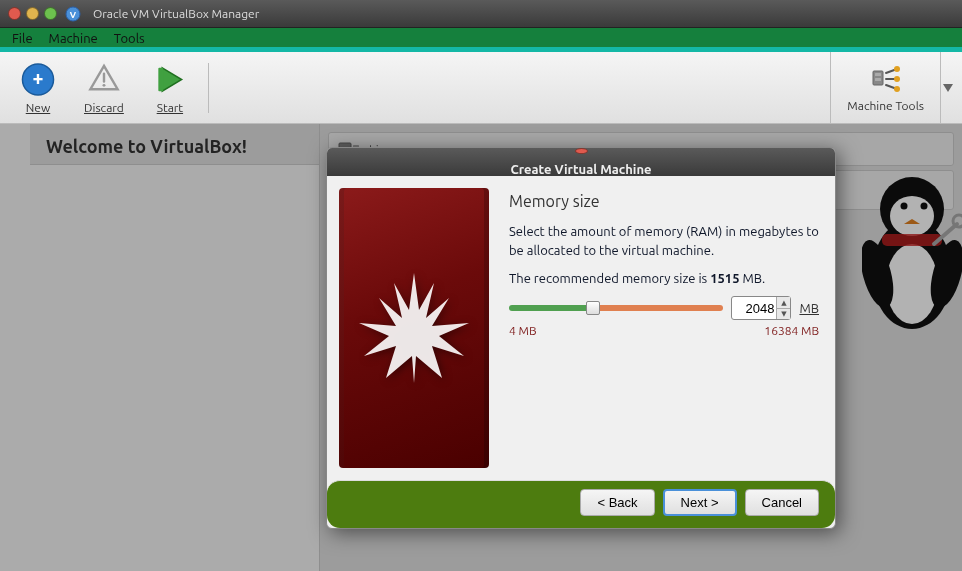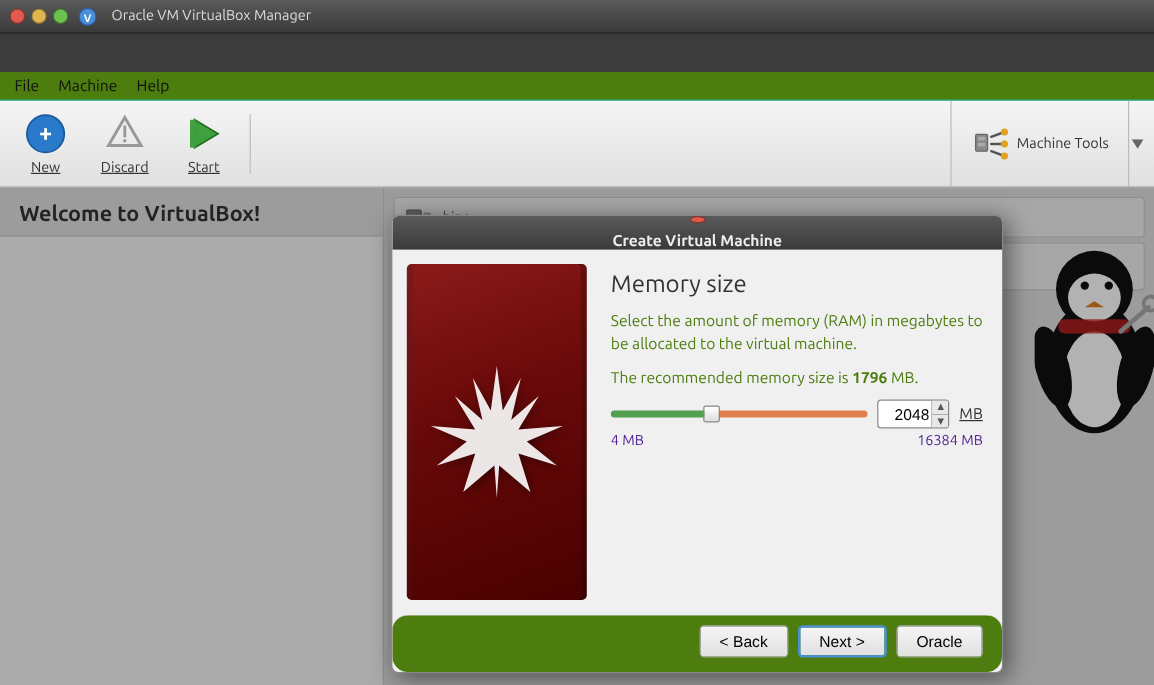--- a/index.html
+++ b/index.html
@@ -39,27 +39,26 @@
     .win-min { background: #e0b44e; }
     .win-max { background: #6dc14e; }
     .title-text {
       color: #ddd;
       font-size: 12px;
       margin-left: 4px;
     }
 
     
     .menu-bar {
-      background: #4d7c0f;
+      background: #15803d;
       height: 24px;
       display: flex;
       align-items: center;
       padding: 0 4px;
-      border-bottom: 1px solid #14b8a6;
-      margin-top: 32px;
+      border-bottom: 5px solid #14b8a6;
     }
     .menu-item {
       padding: 2px 8px;
       font-size: 13px;
       color: #111;
       cursor: pointer;
       border-radius: 3px;
     }
 
     
@@ -98,21 +97,21 @@
 
     
     .toolbar-right {
       margin-left: auto;
       display: flex;
       align-items: center;
       height: 100%;
     }
     .toolbar-right-btn {
       display: flex;
-      flex-direction: row;
+      flex-direction: column;
       align-items: center;
       justify-content: center;
       padding: 4px 16px;
       height: 100%;
       cursor: pointer;
       border-left: 1px solid #bbb;
       gap: 4px;
       min-width: 90px;
     }
     .toolbar-right-btn .label {
@@ -147,20 +146,21 @@
       position: relative;
       overflow: hidden;
     }
     .welcome-text {
       padding: 12px 16px 8px;
       font-size: 18px;
       color: #333;
       font-weight: bold;
       background: #e0e0e0;
       border-bottom: 1px solid #ccc;
+      margin-left: 30px;
     }
 
     
     .dialog-overlay {
       position: absolute;
       top: 0;
       left: 0;
       right: 0;
       bottom: 0;
       background: rgba(0,0,0,0.3);
@@ -214,29 +214,29 @@
       overflow: hidden;
       position: relative;
     }
 
     .dialog-content {
       flex: 1;
       padding: 16px 16px 8px 8px;
     }
 
     .dialog-content h2 {
-      font-size: 20px;
+      font-size: 16px;
       color: #333;
       margin-bottom: 12px;
       font-weight: normal;
     }
 
     .dialog-content p {
       font-size: 13px;
-      color: #4d7c0f;
+      color: #0f172a;
       line-height: 1.5;
       margin-bottom: 8px;
     }
 
     .recommended-text {
       font-size: 13px;
       color: #333;
       margin-bottom: 10px;
     }
 
@@ -324,21 +324,21 @@
     .mb-label {
       font-size: 13px;
       color: #333;
       text-decoration: underline;
     }
 
     .memory-range {
       display: flex;
       justify-content: space-between;
       font-size: 12px;
-      color: #4c1d95;
+      color: #7f1d1d;
       margin-bottom: 8px;
       text-align: right;
     }
 
     .dialog-footer {
       display: flex;
       justify-content: flex-end;
       padding: 8px 16px 12px;
       gap: 8px;
       border-top: 1px solid #ddd;
@@ -421,21 +421,21 @@
 </div>
 
 <div class="menu-bar">
   <div class="menu-item">
     <span>File</span>
   </div>
   <div class="menu-item">
     <span>Machine</span>
   </div>
   <div class="menu-item">
-    <span>Help</span>
+    <span>Tools</span>
   </div>
 </div>
 
 <div class="toolbar">
 
   <div class="tool-btn">
     <svg width="36" height="36" viewBox="0 0 36 36">
       <circle cx="18" cy="18" r="16" fill="#2a7acc" stroke="#1a5a9a" stroke-width="1.5"></circle>
       <text x="18" y="24" text-anchor="middle" font-size="20" fill="white" font-weight="bold">+</text>
     </svg>
@@ -517,21 +517,21 @@
           </div>
         </div>
 
         <div class="dialog-content">
           <h2>Memory size</h2>
 
           <p>Select the amount of memory (RAM) in megabytes to be allocated to the virtual machine.</p>
 
           <p class="recommended-text">
             <span>The recommended memory size is</span>
-            <strong>1796</strong>
+            <strong>1515</strong>
             <span>MB.</span>
           </p>
 
           <div class="memory-slider-row">
             <div class="slider-container">
               <div class="slider-track">
                 <div class="slider-thumb"></div>
               </div>
             </div>
             <div class="memory-spinbox">
@@ -547,21 +547,21 @@
           <div class="memory-range">
             <span>4 MB</span>
             <span>16384 MB</span>
           </div>
         </div>
       </div>
 
       <div class="dialog-footer">
         <button class="dialog-btn">&lt; Back</button>
         <button class="dialog-btn focused">Next &gt;</button>
-        <button class="dialog-btn">Oracle</button>
+        <button class="dialog-btn">Cancel</button>
       </div>
     </div>
   </div>
 
   <div class="right-panel">
     <div class="right-panel-items">
       <div class="right-panel-item">
         <svg width="24" height="20" viewBox="0 0 24 20">
           <rect x="2" y="4" width="12" height="12" rx="1" fill="#888" stroke="#666" stroke-width="1"></rect>
           <rect x="16" y="6" width="6" height="8" rx="0.5" fill="#aaa"></rect>

